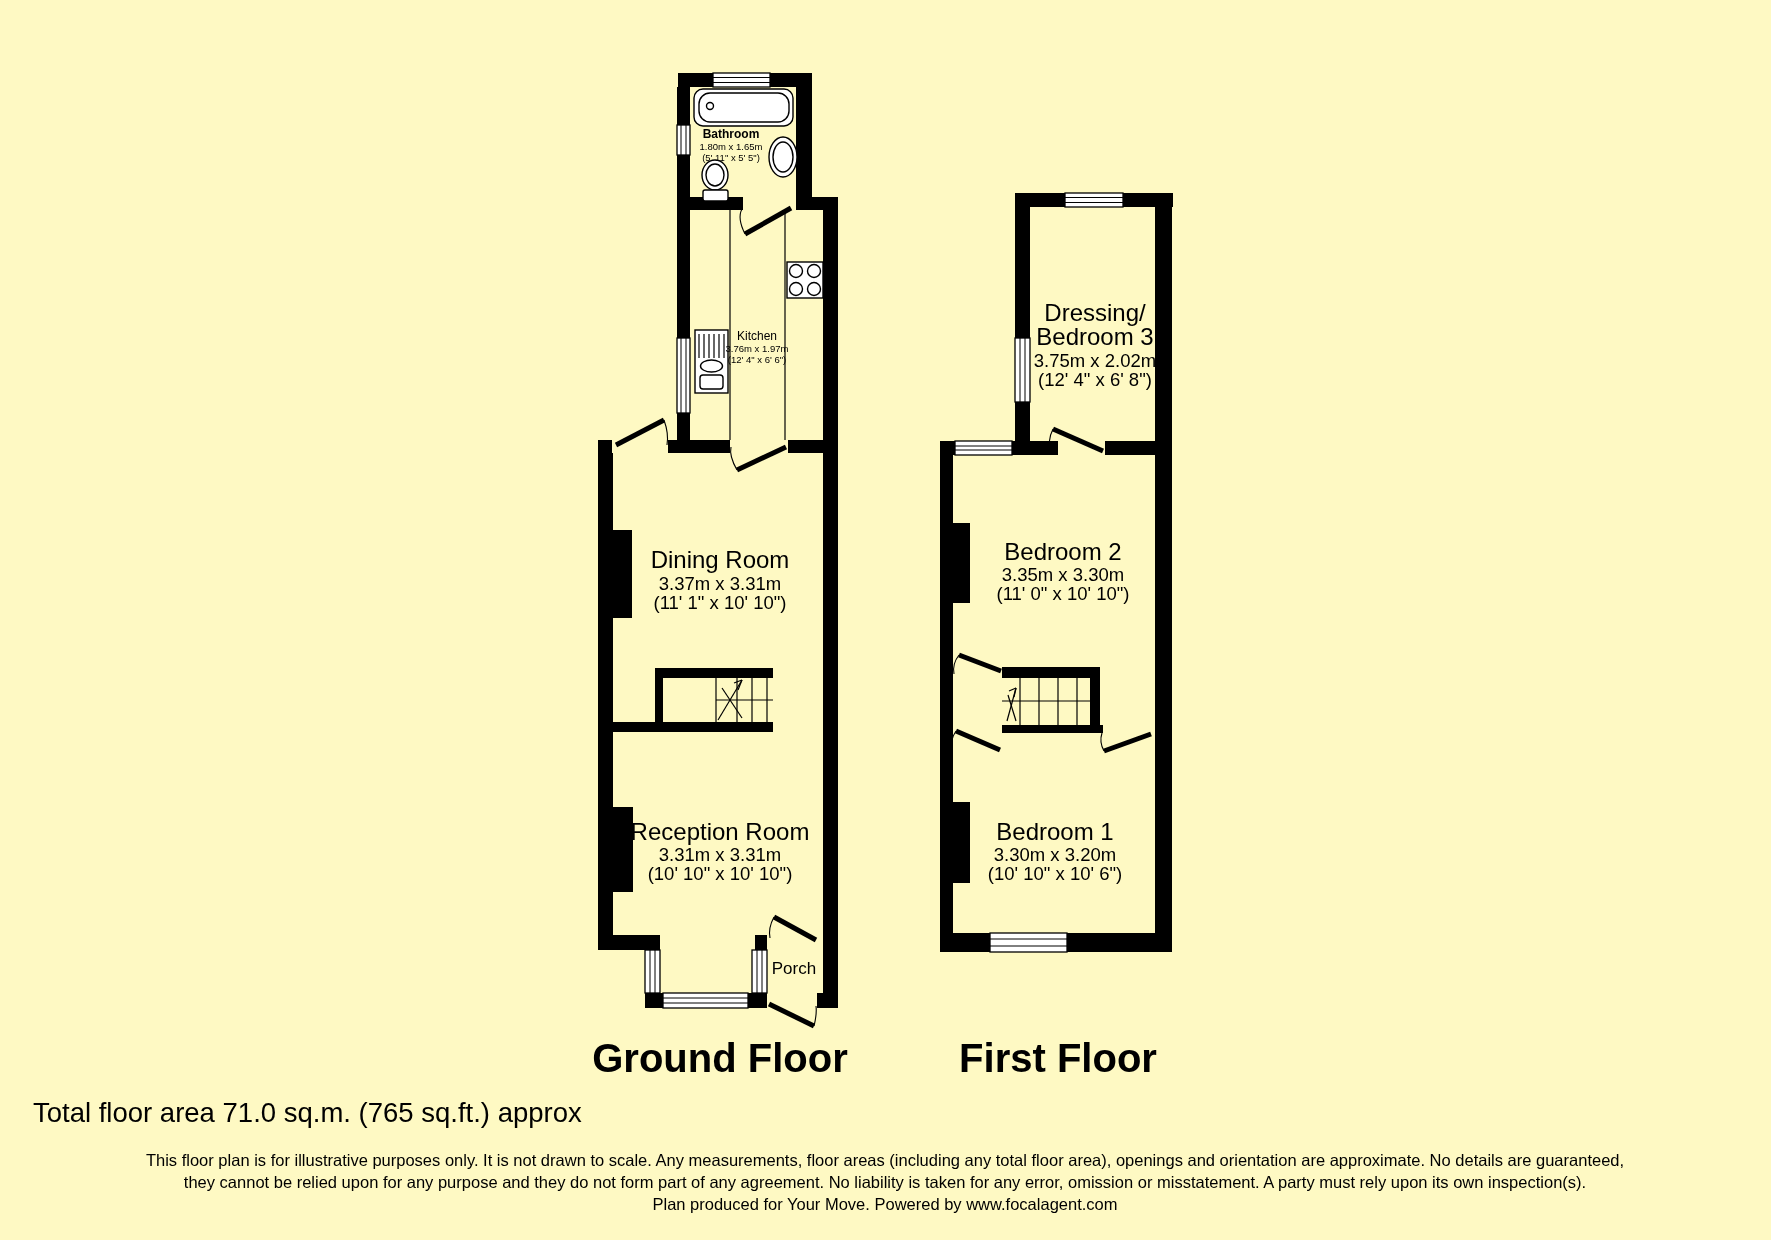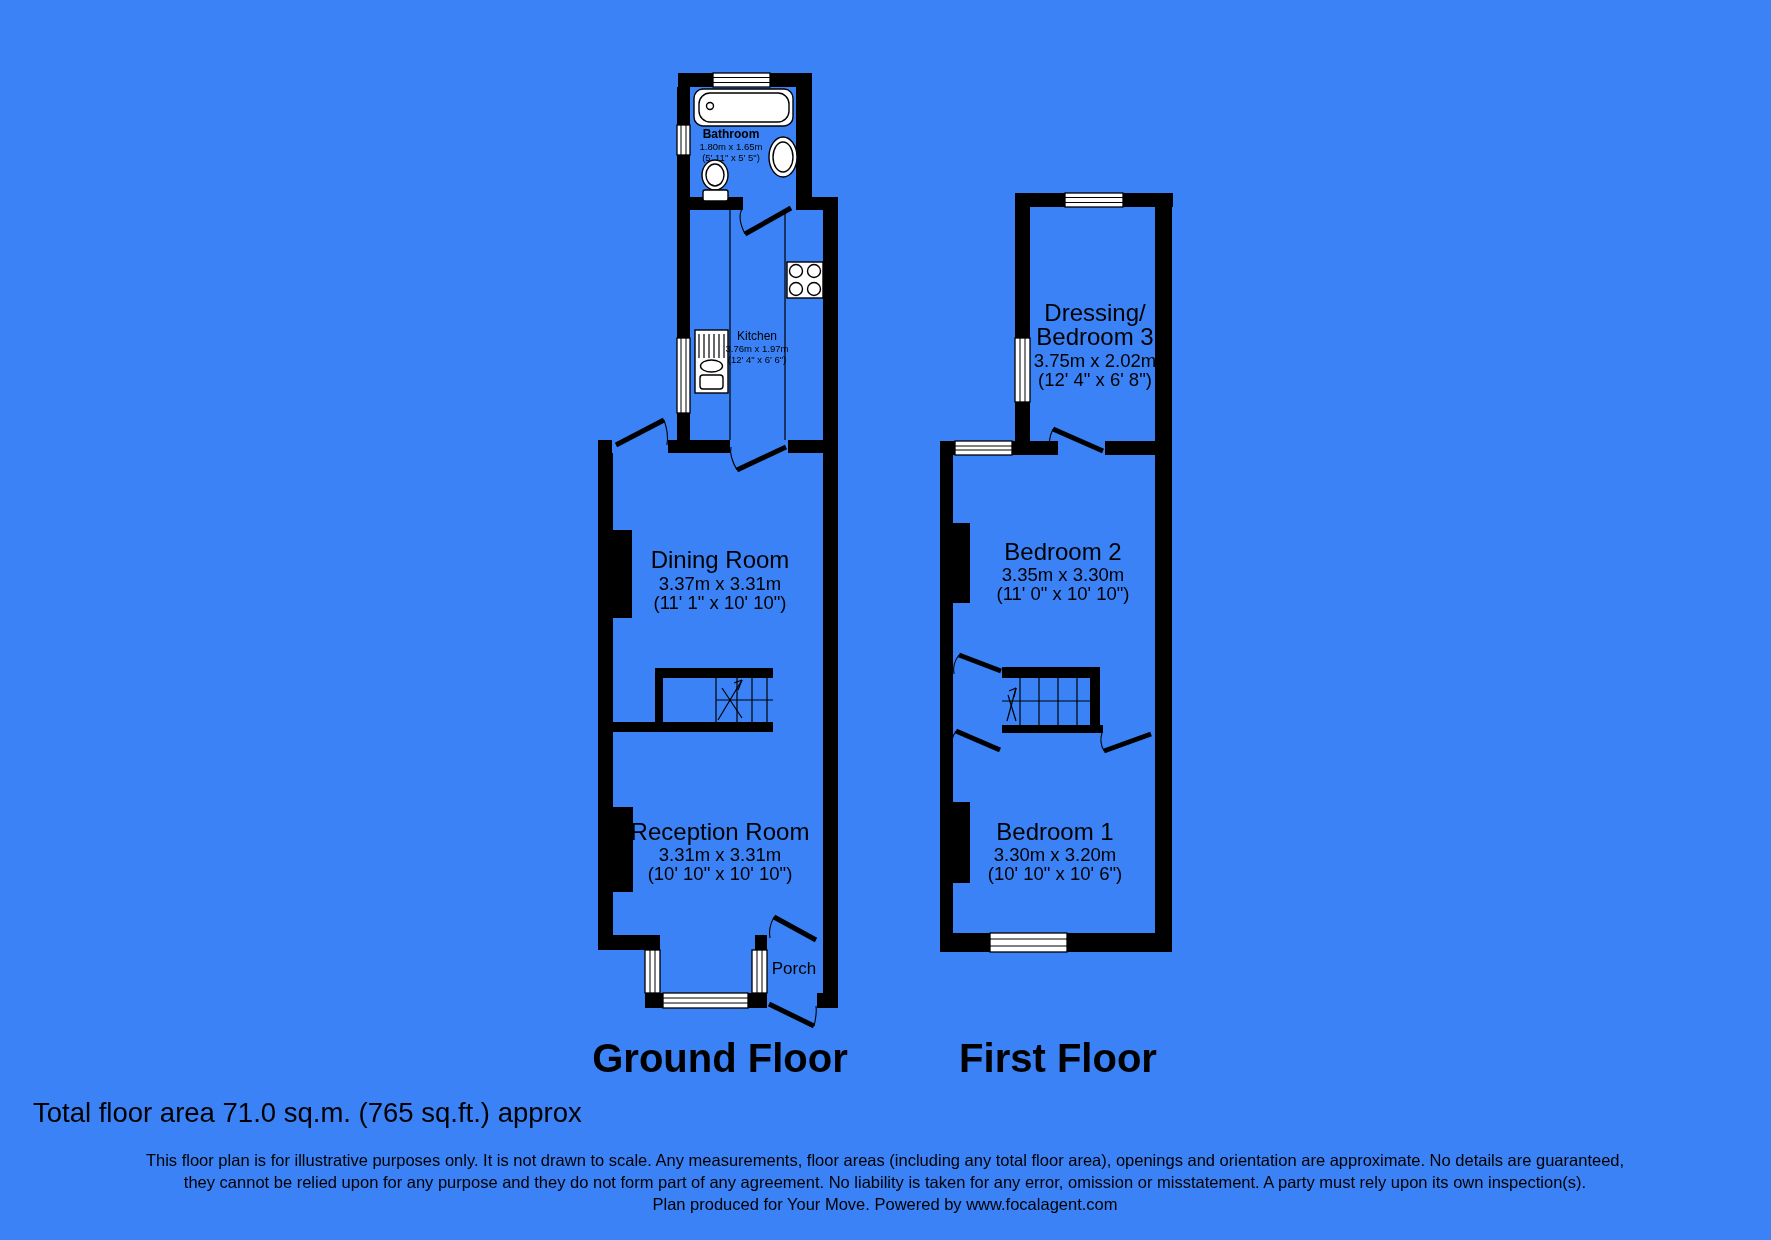--- a/index.html
+++ b/index.html
@@ -1,16 +1,16 @@
 <!DOCTYPE html>
 <html><head>
 <meta charset="utf-8">
 <style>
   html,body { margin:0; padding:0; background:#ffffff; }
-  .page { position:relative; width:1771px; height:1240px; background:#3b82f6; overflow:hidden;
+  .page { position:relative; width:1771px; height:1240px; background:#fef9c3; overflow:hidden;
           font-family:"Liberation Sans", sans-serif; }
   svg { display:block; }
   .wall { fill:#000000; stroke:none; }
   .winbox { fill:#ffffff; stroke:#000000; stroke-width:1.3; }
   .winline { stroke:#000000; stroke-width:1; }
   .fix { fill:#ffffff; stroke:#000000; stroke-width:1.4; }
   .fixline { stroke:#000000; stroke-width:1.2; fill:none; }
   .leaf { stroke:#000000; stroke-width:5; fill:none; }
   .arc { stroke:#000000; stroke-width:1.1; fill:none; }
   text { fill:#000000; }

